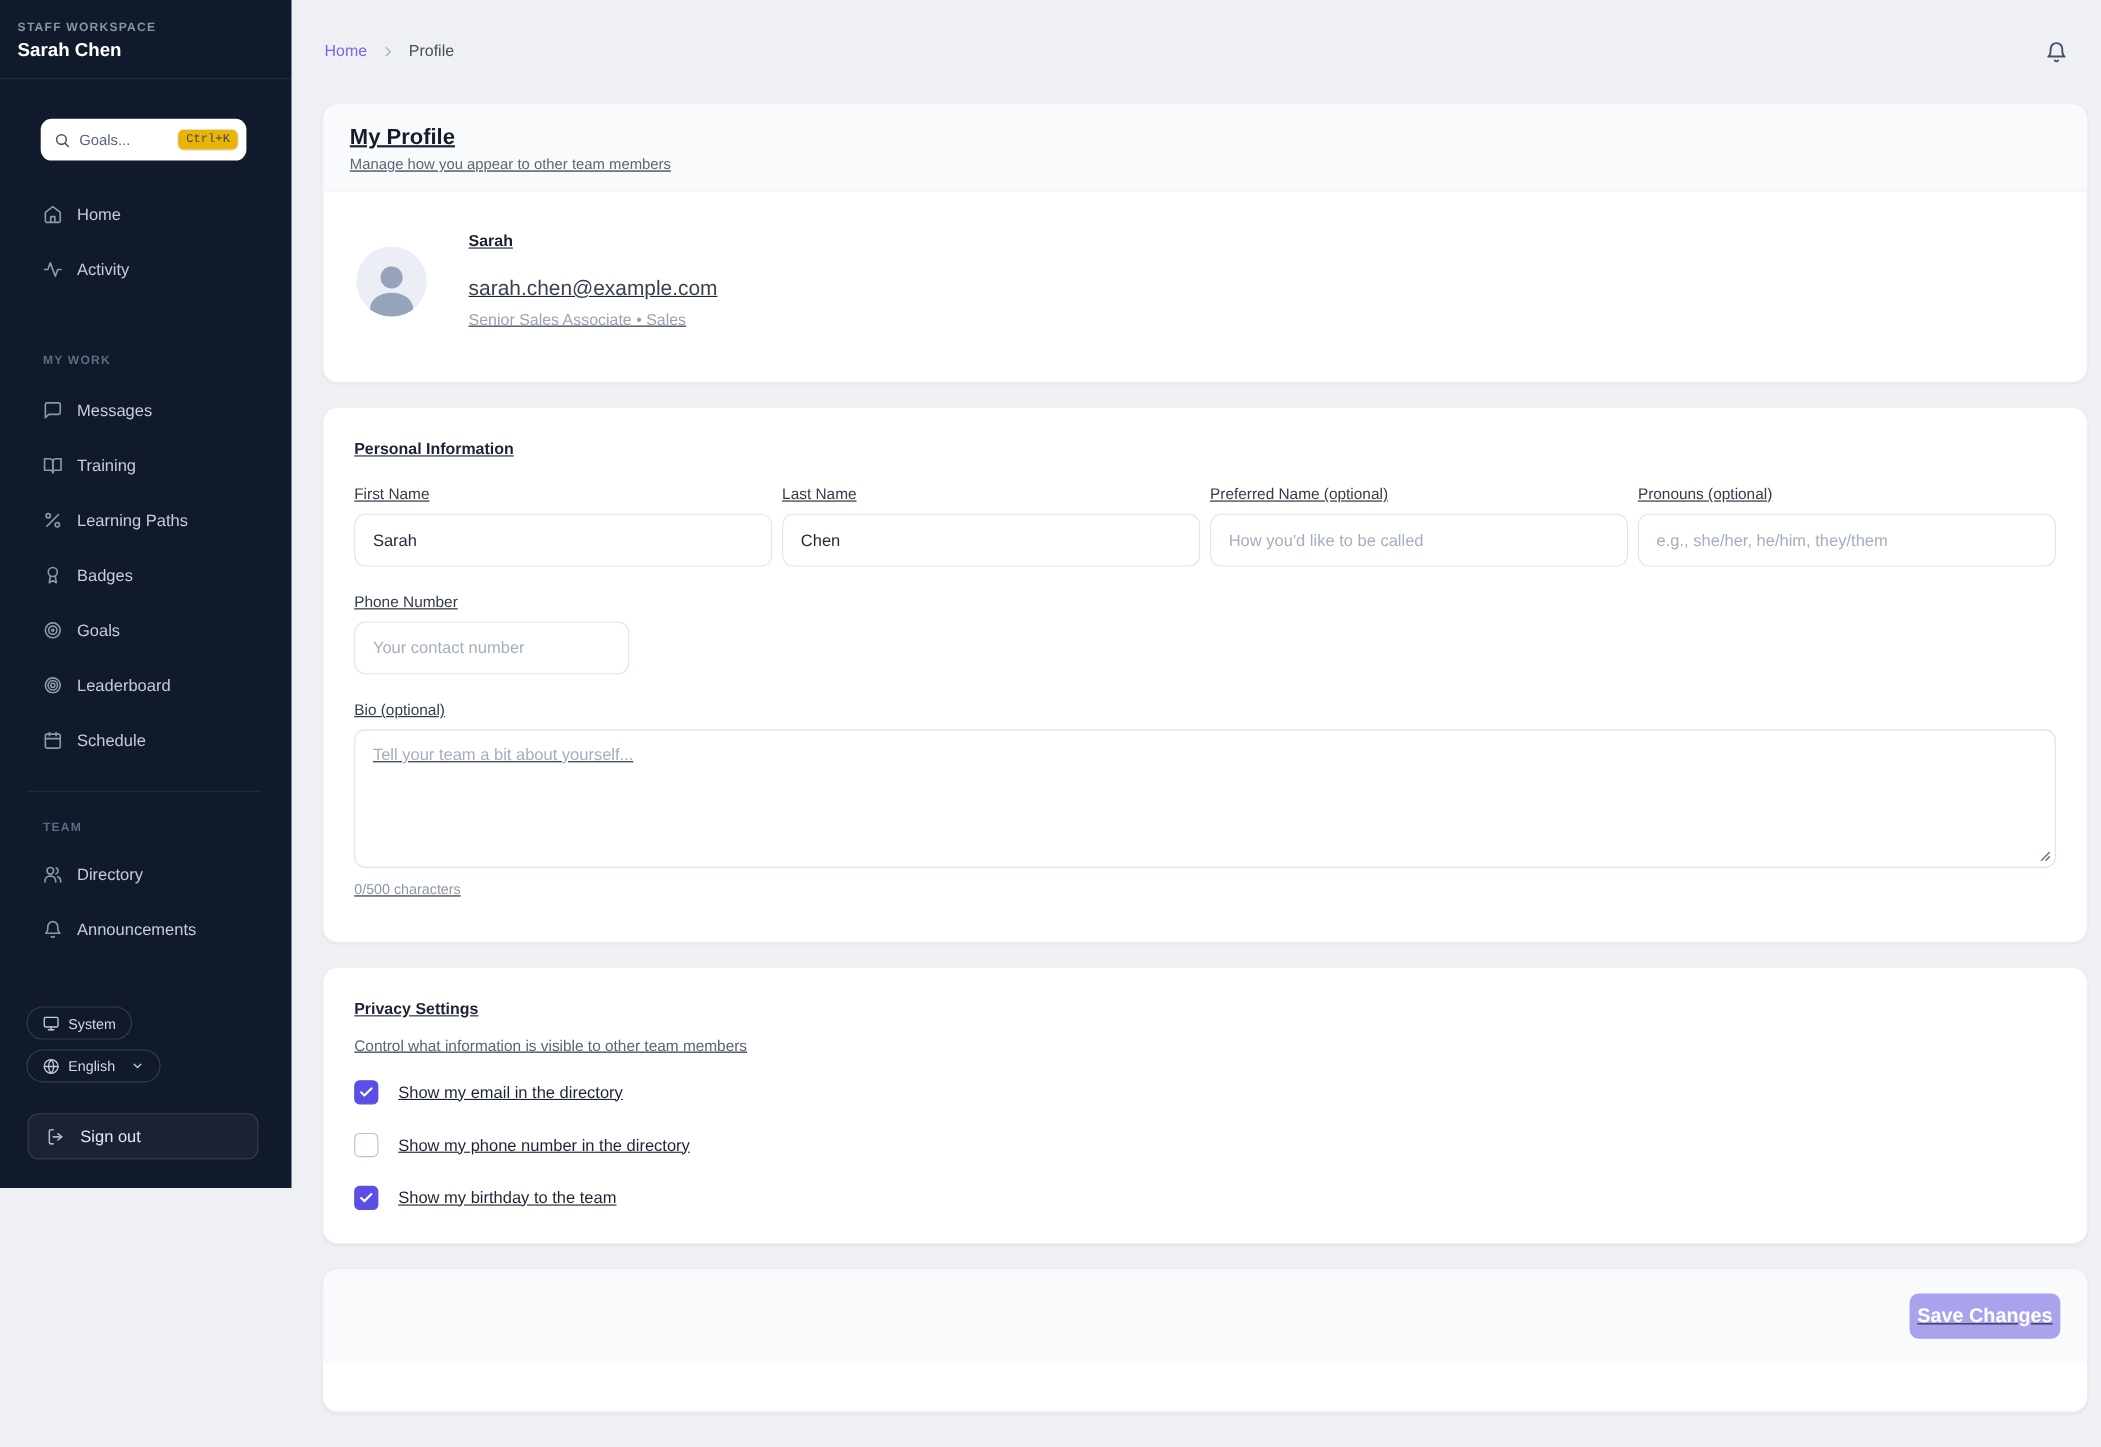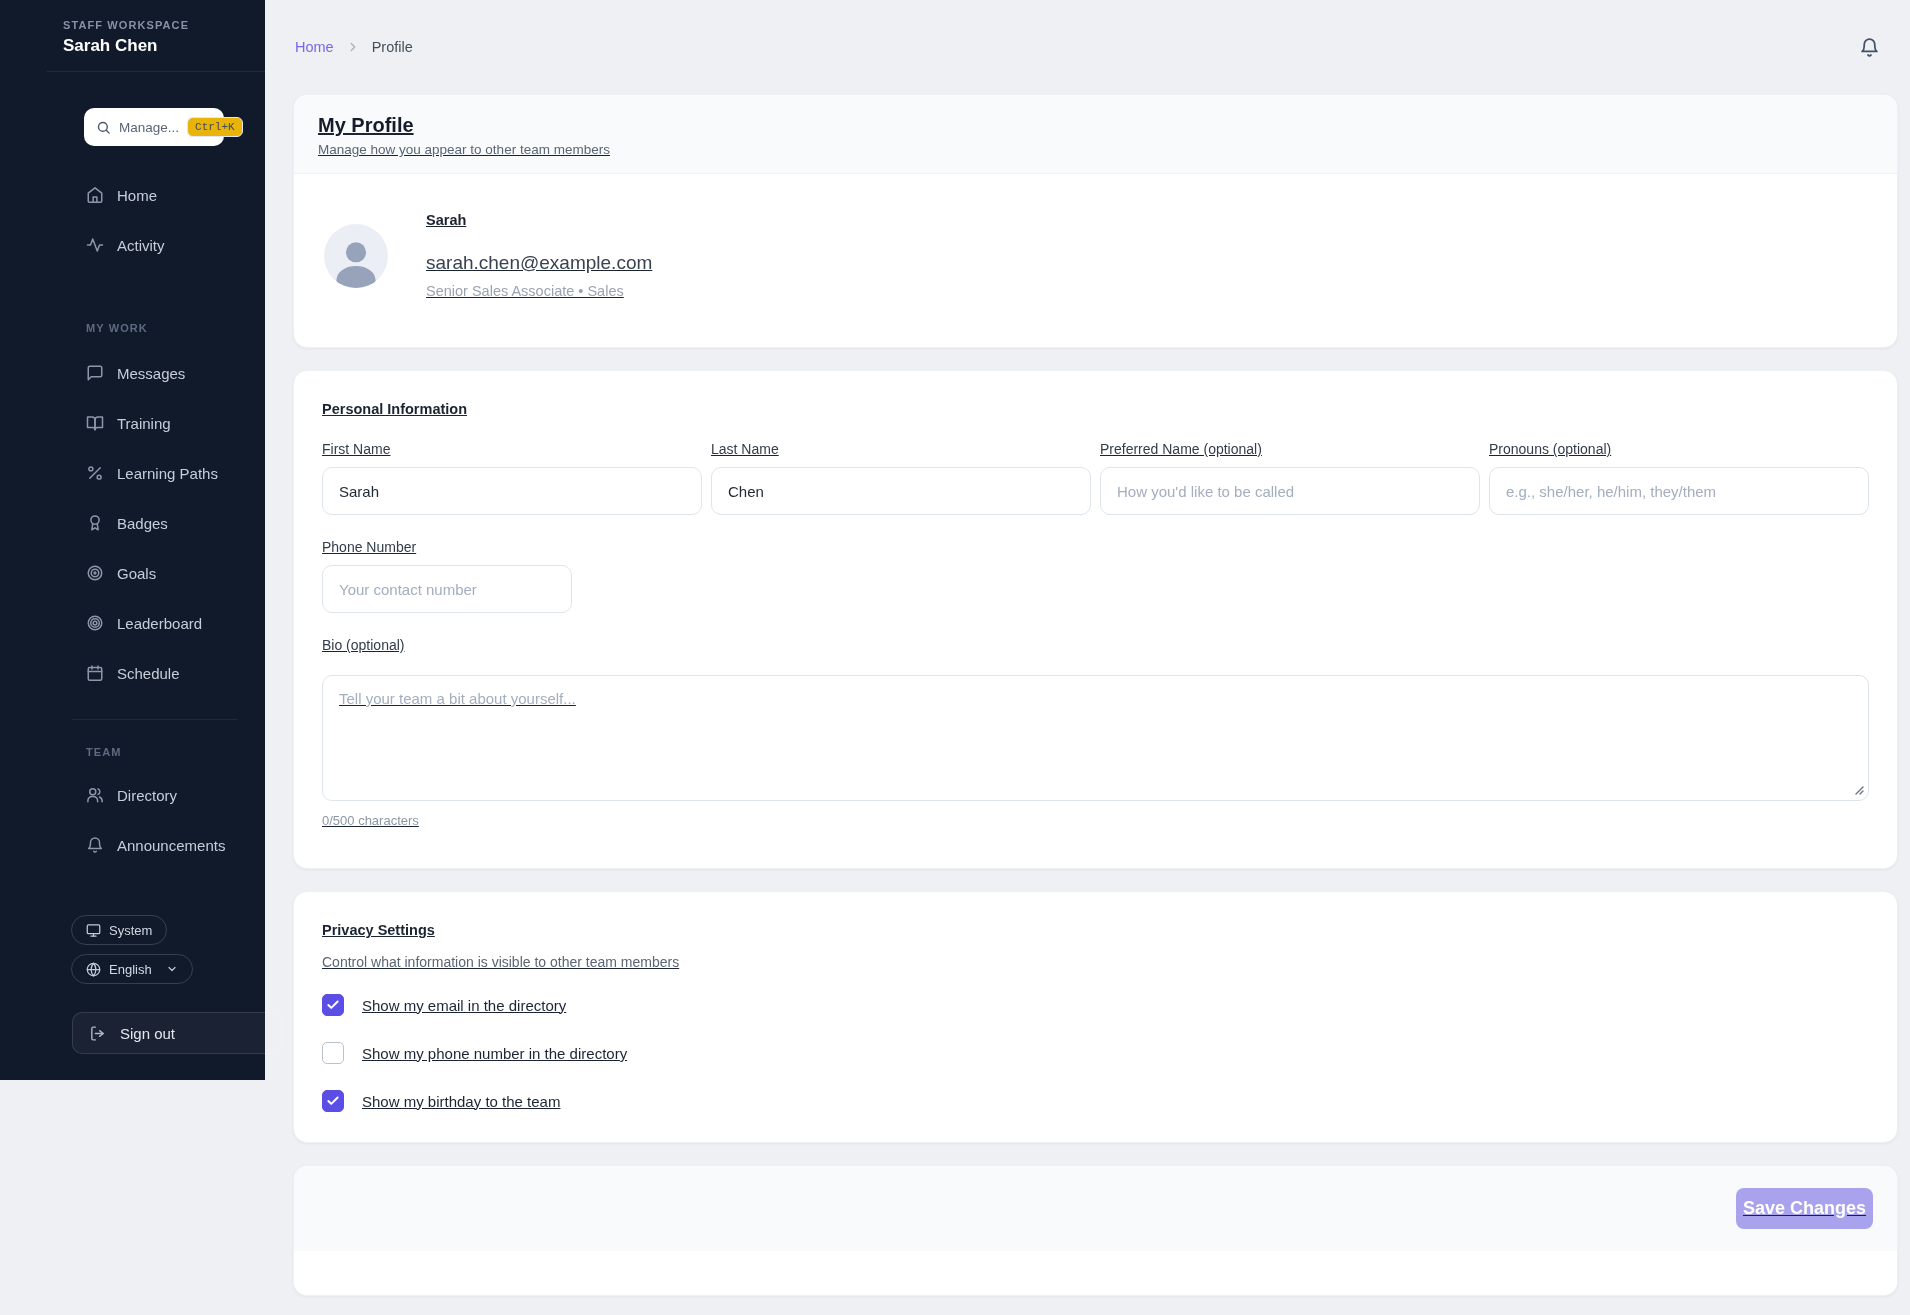--- a/index.html
+++ b/index.html
@@ -17,21 +17,21 @@
     font-family:"Liberation Sans","DejaVu Sans",sans-serif;
     color:#1b2433;
     overflow:hidden;
   }
   .app{display:flex;align-items:flex-start;width:1910px;height:1315px;}
 
   
   .sidebar{
     flex:none;width:265px;height:1080px;
     background:var(--sidebar-bg);
-    display:flex;flex-direction:column;padding-left:47px;
+    display:flex;flex-direction:column;
   }
   .sb-header{padding:19px 16px 15px;border-bottom:1px solid rgba(255,255,255,.08);}
   .sb-workspace{font-size:11px;font-weight:700;letter-spacing:1.1px;color:#8792a4;}
   .sb-user{margin-top:5px;font-size:17px;font-weight:700;color:#ffffff;}
   .sb-search{
     margin:36px 41px 0 37px;height:38px;background:#ffffff;border-radius:10px;
     display:flex;align-items:center;gap:8px;padding:0 7px 0 12px;cursor:text;
   }
   .sb-search .sicon{color:#49566b;display:flex;}
   .sb-search-ph{font-size:13.5px;color:#5a6678;}
@@ -98,21 +98,21 @@
   .grid4{display:grid;grid-template-columns:repeat(4,1fr);gap:9px;margin-top:24px;}
   .f-label{display:block;font-size:14px;font-weight:500;color:#323c4c;}
   .f-input{
     margin-top:10px;height:48px;width:100%;border:1px solid #dee4eb;border-radius:10px;
     padding:0 16px;font-size:15px;color:#1f2835;background:#fff;outline:none;
     font-family:inherit;
   }
   .f-input::placeholder{color:#a3aebe;}
   .w-250{width:250px;}
   .mt-24{margin-top:24px;}
-  .ta-wrap{position:relative;margin-top:22px;}
+  .ta-wrap{position:relative;margin-top:10px;}
   .f-textarea{
     display:block;width:100%;height:126px;border:1px solid #dee4eb;border-radius:10px;
     padding:14px 16px;font-size:15px;color:#1f2835;resize:none;outline:none;
     font-family:inherit;background:#fff;
   }
   .f-textarea::placeholder{color:#a3aebe;}
   .ta-grip{position:absolute;right:5px;bottom:6px;color:#6a7383;pointer-events:none;display:flex;}
   .counter{margin-top:12px;font-size:13px;color:#8d97a6;}
 
   
@@ -150,21 +150,21 @@
       <div class="sb-user">Sarah Chen</div>
     </div>
 
     <div class="sb-search">
       <span class="sicon">
         <svg width="15" height="15" viewBox="0 0 24 24" fill="none" stroke="currentColor" stroke-width="2.2" stroke-linecap="round">
             <circle cx="11" cy="11" r="7"></circle>
             <line x1="16.5" y1="16.5" x2="21" y2="21"></line>
           </svg>
       </span>
-      <span class="sb-search-ph">Manage...</span>
+      <span class="sb-search-ph">Goals...</span>
       <span class="sb-kbd">Ctrl+K</span>
     </div>
 
     <nav>
       <div class="nav-item">
         <span class="icon">
           <svg width="18" height="18" viewBox="0 0 24 24" fill="none" stroke="currentColor" stroke-width="2" stroke-linecap="round" stroke-linejoin="round">
               <path d="m3 9.5 9-7 9 7V20a1.5 1.5 0 0 1-1.5 1.5h-15A1.5 1.5 0 0 1 3 20Z"></path>
               <path d="M9.5 21.5v-7h5v7"></path>
             </svg>

